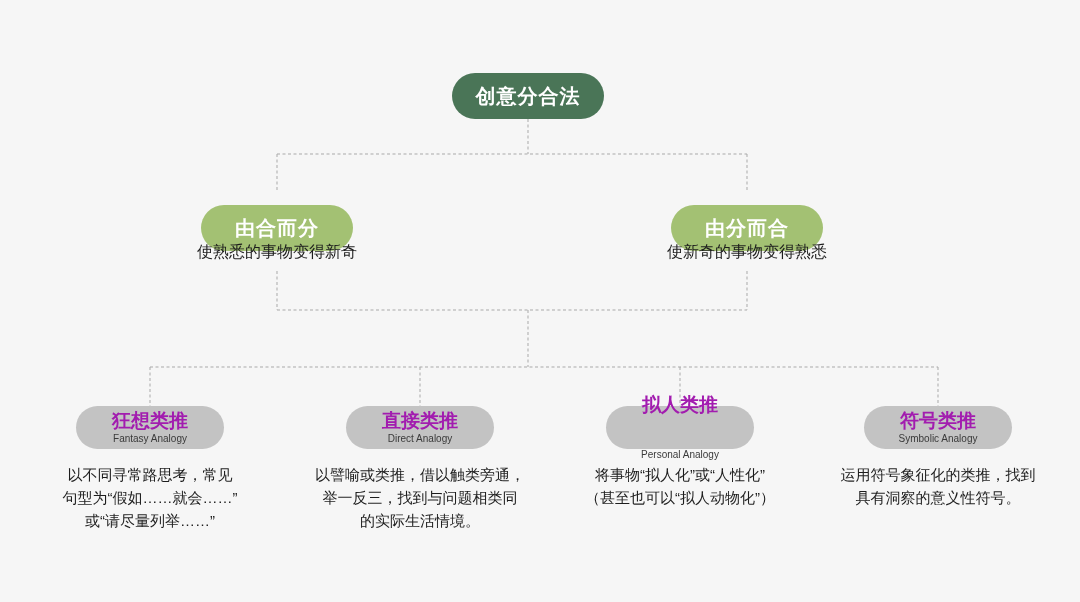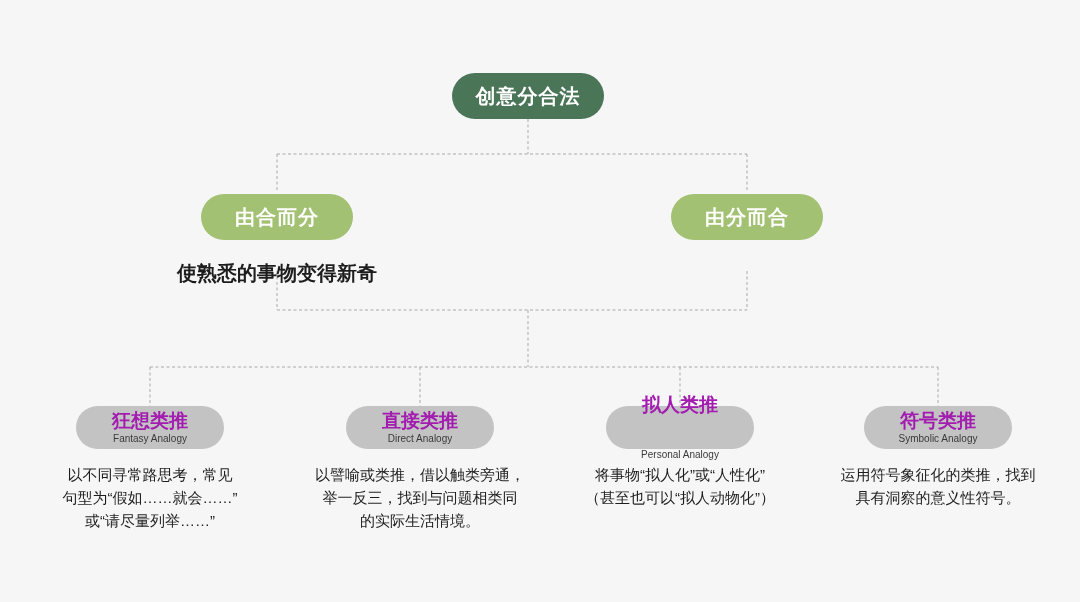--- a/index.html
+++ b/index.html
@@ -31,39 +31,38 @@
   }
   .pill-root {
     left: 452px; top: 73px;
     width: 152px; height: 46px;
     background: var(--root-green, #4a7557);
     color: var(--pill-text, #ffffff);
     font-size: 20px; font-weight: bold;
     letter-spacing: 1px;
   }
   .pill-branch {
-    top: 194px;
+    top: 205px;
     width: 152px; height: 46px;
     background: var(--branch-green, #a3c173);
     color: var(--pill-text, #ffffff);
     font-size: 20px; font-weight: bold;
     letter-spacing: 1px;
   }
   .pill-branch.b0 { left: 201px; }
   .pill-branch.b1 { left: 671px; }
   .branch-caption {
     position: absolute;
     top: 242px;
     width: 220px;
     text-align: center;
-    font-size: 20px;
-    font-weight: 700;
+    font-size: 16px;
+    font-weight: 400;
     line-height: 20px;
     color: var(--body-text, #1d1d1d);
-    margin-top: 21px;
   }
   .branch-caption.c0 { left: 167px; }
   .branch-caption.c1 { left: 637px; }
   .pill-leaf {
     top: 406px;
     width: 148px; height: 43px;
     background: var(--leaf-gray, #c3c3c3);
     color: var(--body-text, #1d1d1d);
     line-height: 1.1;
   }
@@ -112,20 +111,21 @@
   </div>
 
   <div class="pill pill-branch b0">
     <span>由合而分</span>
   </div>
   <div class="branch-caption c0">使熟悉的事物变得新奇</div>
 
   <div class="pill pill-branch b1">
     <span>由分而合</span>
   </div>
+  <div class="branch-caption c1">使新奇的事物变得熟悉</div>
 
   <div class="pill pill-leaf l0">
     <span class="leaf-title">狂想类推</span>
     <span class="leaf-subtitle">Fantasy Analogy</span>
   </div>
   <div class="leaf-desc d0">以不同寻常路思考，常见
 句型为“假如……就会……”
 或“请尽量列举……”</div>
 
   <div class="pill pill-leaf l1">

